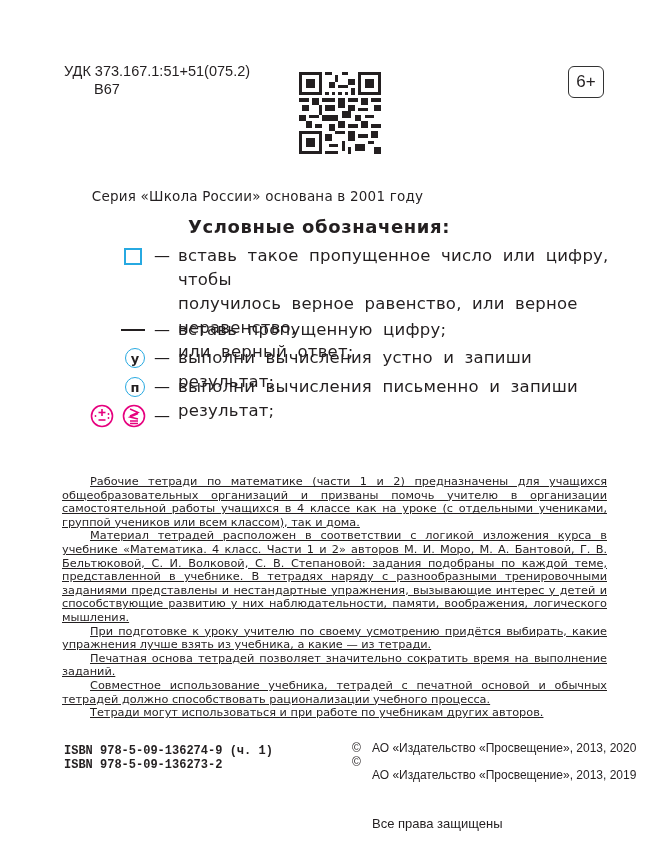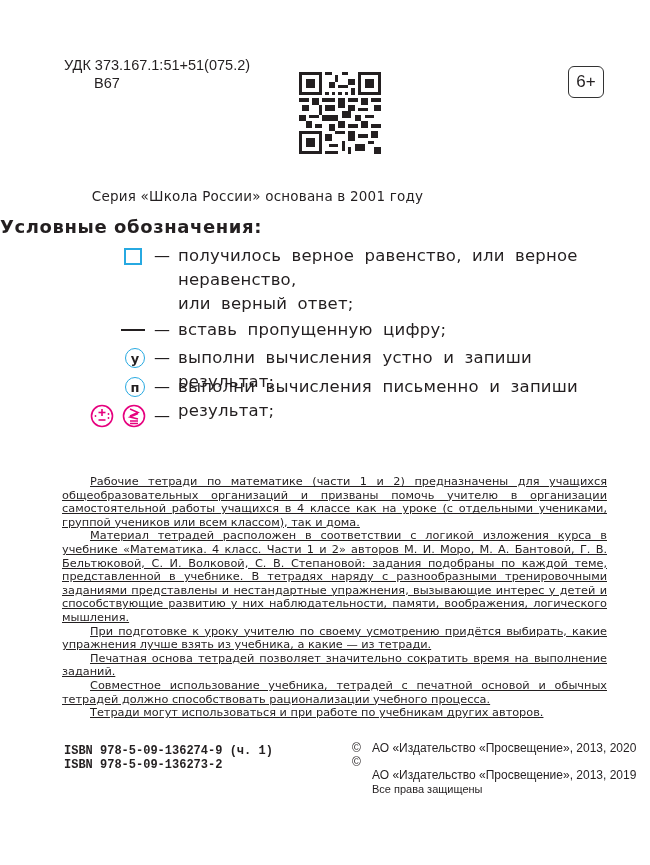--- a/index.html
+++ b/index.html
@@ -2,28 +2,28 @@
 <html><head>
   <meta charset="utf-8">
   <style>
     html, body { margin: 0; padding: 0; background: #ffffff; }
     body {
       width: 650px; height: 865px; position: relative; overflow: hidden;
       font-family: "DejaVu Sans", sans-serif; color: #231f20;
     }
     .abs { position: absolute; }
     
-    .udk { left: 64px; top: 56px; font-family: "Liberation Sans", sans-serif; font-size: 14.5px; line-height: 18px; color: #231f20; }
+    .udk { left: 64px; top: 62px; font-family: "Liberation Sans", sans-serif; font-size: 14.5px; line-height: 18px; color: #231f20; }
     .udk div { white-space: nowrap; }
     .udk .indent { padding-left: 30px; }
     .qr { left: 299px; top: 72px; width: 82px; height: 82px; }
     .age { left: 568px; top: 66px; width: 34px; height: 30px; border: 1.3px solid #333; border-radius: 6px;
       font-family: "Liberation Sans", sans-serif; font-size: 17px; line-height: 30px; text-align: center; color: #231f20; }
     .series { left: 0; width: 515px; top: 188px; text-align: center; font-size: 13.5px; color: #231f20; letter-spacing: 0.2px; }
-    .legend-title { left: 0; width: 638px; top: 216px; text-align: left; font-size: 18px; font-weight: bold; letter-spacing: 0.6px; color: #231f20; }
+    .legend-title { left: 0; width: 638px; top: 216px; text-align: center; font-size: 18px; font-weight: bold; letter-spacing: 0.6px; color: #231f20; }
 
     
     .legend-row { left: 64px; width: 560px; display: flex; align-items: flex-start; }
     .legend-sym { width: 82px; display: flex; justify-content: flex-end; align-items: center; height: 24px; flex-shrink: 0; }
     .legend-dash { width: 32px; text-align: center; font-size: 16px; line-height: 24px; flex-shrink: 0; }
     .legend-text { font-size: 16.5px; line-height: 24px; word-spacing: 5px; letter-spacing: 0.2px; color: #231f20; }
     .sym-square { width: 18px; height: 17px; border: 2px solid #27a9e1; box-sizing: border-box; margin-right: 4px; }
     .sym-line { width: 24px; height: 2px; background: #231f20; margin-right: 1px; }
     .sym-circle { width: 20px; height: 20px; border: 1.6px solid #27a9e1; border-radius: 50%; box-sizing: border-box;
       display: flex; align-items: center; justify-content: center; font-weight: bold; font-size: 13px; color: #231f20; margin-right: 1px; }
@@ -31,21 +31,21 @@
 
     
     .para-block { left: 62px; width: 545px; top: 475px; font-family: "DejaVu Sans", sans-serif; font-size: 11.3px; line-height: 13.6px; color: #231f20; text-align: justify; }
     .para-block p { margin: 0; text-indent: 28px; text-decoration: underline; }
 
     
     .isbn { left: 64px; top: 744px; font-family: Liberation Mono, monospace; font-size: 12px; font-weight: bold; line-height: 14px; color: #231f20; }
     .copyright { left: 352px; top: 742px; font-family: "Liberation Sans", sans-serif; font-size: 12px; line-height: 13.5px; color: #231f20; }
     .copyright .row { display: flex; }
     .copyright .c { width: 20px; flex-shrink: 0; }
-    .copyright .small { font-size: 11px; }
+    .copyright .small { font-size: 13px; margin-top: 34px; }
   </style>
 </head>
 <body>
 
 <div class="abs udk">
   <div>УДК  373.167.1:51+51(075.2)</div>
   <div class="indent">В67</div>
 </div>
 
 <div class="abs qr">
@@ -119,20 +119,21 @@
 <div class="abs series">Серия «Школа России» основана в 2001 году</div>
 
 <div class="abs legend-title">Условные обозначения:</div>
 
 <div class="abs legend-row" style="top:244px;">
   <div class="legend-sym">
       <div class="sym-square"></div>
     </div>
   <div class="legend-dash">—</div>
   <div class="legend-text">
+    <div>вставь такое пропущенное число или цифру, чтобы</div>
     <div>получилось верное равенство, или верное неравенство,</div>
     <div>или верный ответ;</div>
   </div>
 </div>
 
 <div class="abs legend-row" style="top:318px;">
   <div class="legend-sym">
       <div class="sym-line"></div>
     </div>
   <div class="legend-dash">—</div>

